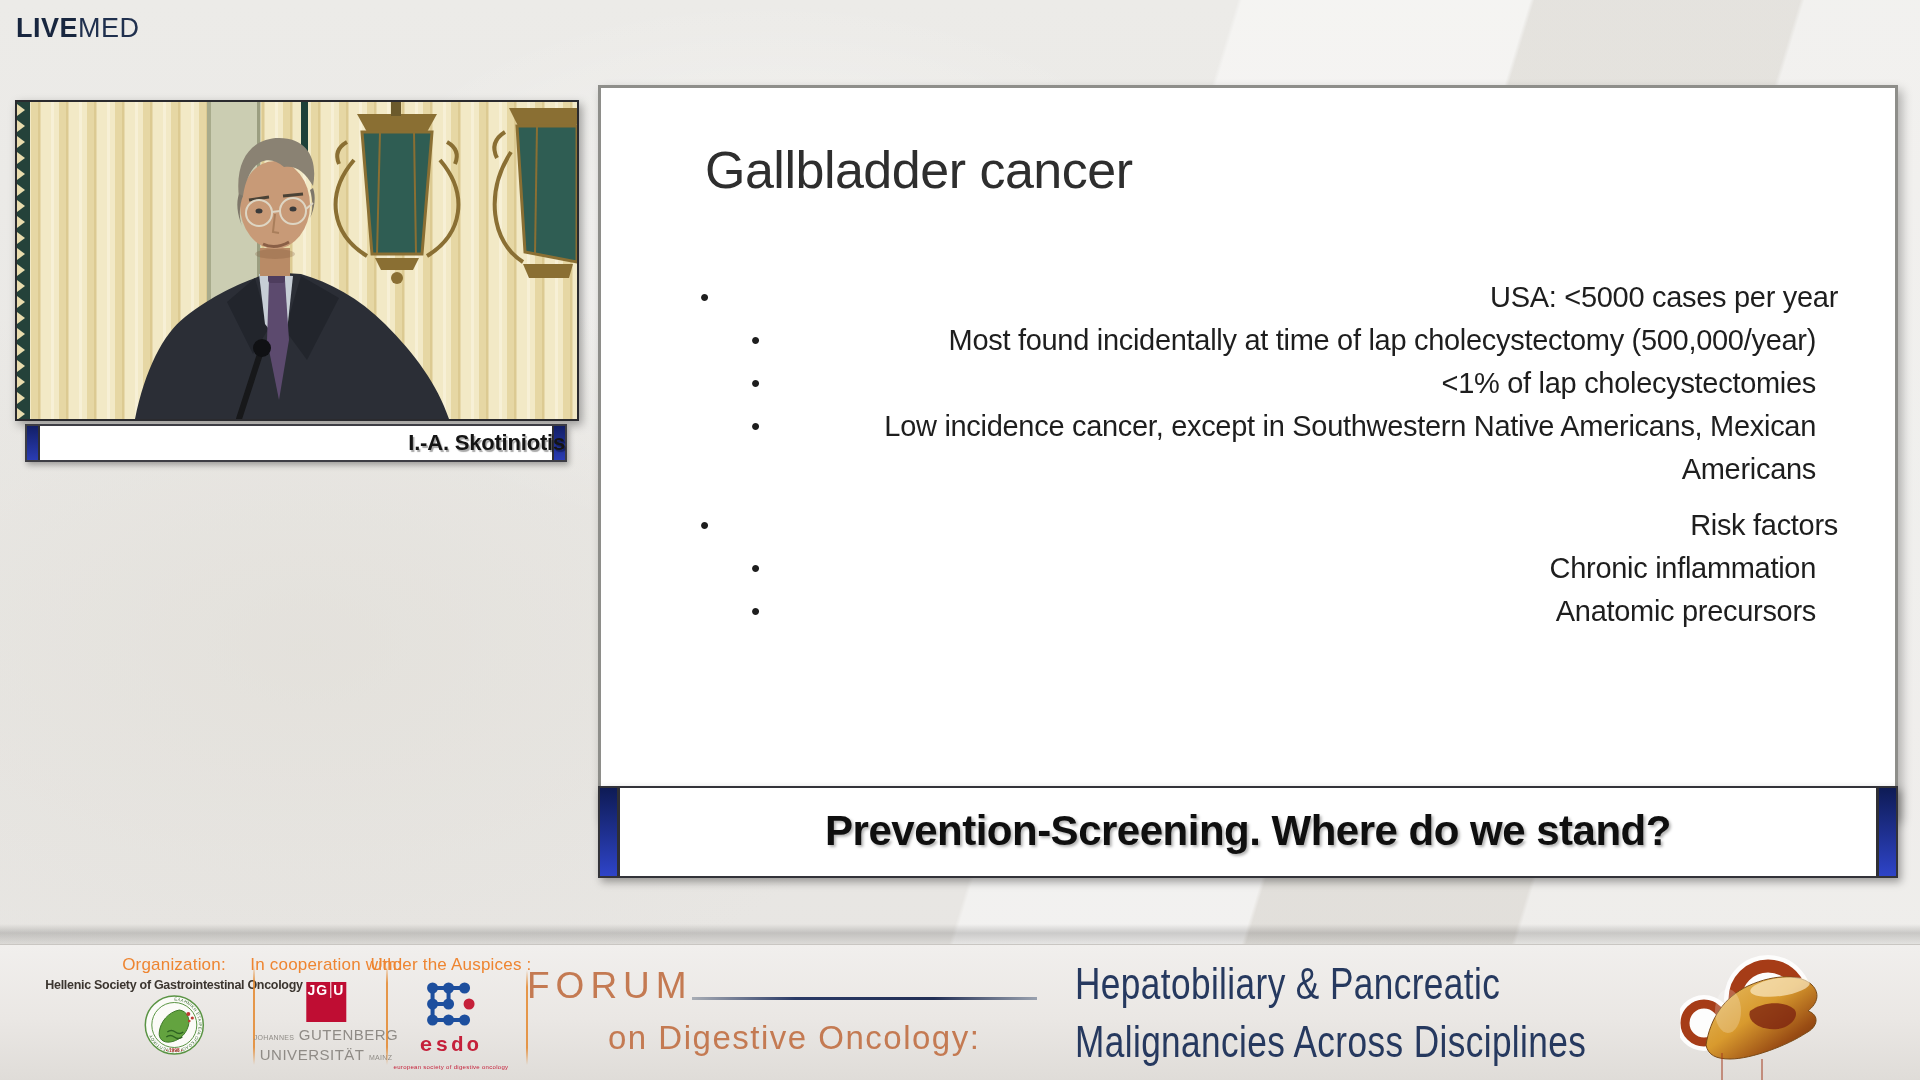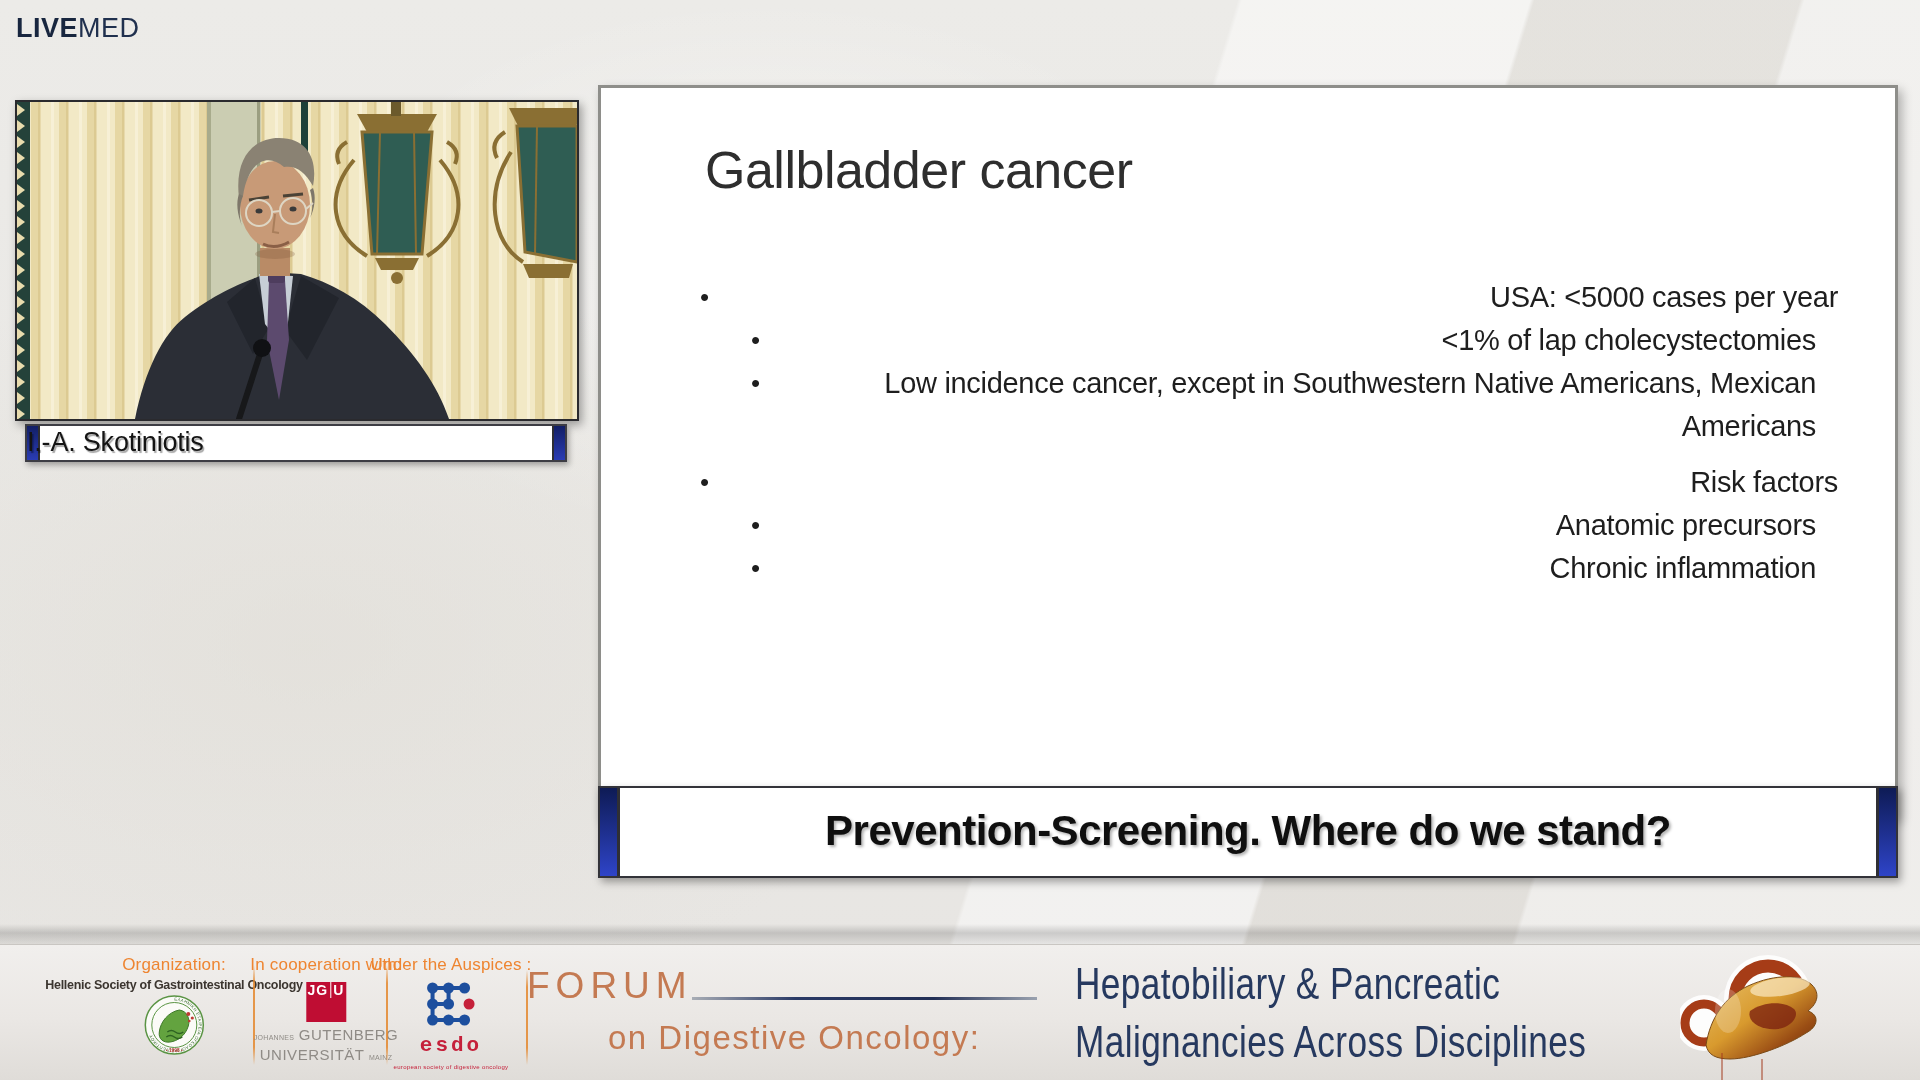--- a/index.html
+++ b/index.html
@@ -25,22 +25,22 @@
   .video svg{display:block;width:100%;height:100%;}
   
   .namebar{
     position:absolute;left:25px;top:424px;width:538px;height:34px;
     background:#ffffff;border:2px solid #3d3d44;box-shadow:2px 3px 6px rgba(0,0,0,.32);
   }
   .namebar .cap{position:absolute;top:0;bottom:0;width:11px;background:linear-gradient(180deg,#121f66,#2a3cb4);}
   .namebar .cap.left{left:0;border-right:2px solid #2e2e34;}
   .namebar .cap.right{right:0;border-left:2px solid #2e2e34;}
   .namebar .nm{
-    position:absolute;left:0;right:0;top:0;bottom:0;text-align:left;
-    font-size:27px;line-height:33px;font-weight:400;color:#141414;
+    position:absolute;left:0;right:0;top:0;bottom:0;text-align:right;
+    font-size:22px;line-height:33px;font-weight:700;color:#141414;
     text-shadow:1.5px 1.5px 1px rgba(0,0,0,.35);letter-spacing:-.2px;
   }
   
   .slide{
     position:absolute;left:598px;top:85px;width:1300px;height:733px;
     background:#ffffff;border:3px solid #8e8e8a;box-sizing:border-box;
     box-shadow:4px 5px 10px rgba(0,0,0,.28);
   }
   .slide-title{
     position:absolute;left:104px;top:52px;
@@ -188,25 +188,26 @@
   <div class="namebar">
     <div class="cap left"></div>
     <div class="cap right"></div>
     <div class="nm">I.-A. Skotiniotis</div>
   </div>
 
   <div class="slide">
     <div class="slide-title">Gallbladder cancer</div>
     <ul class="bullets">
       <li class="l1">USA: &lt;5000 cases per year</li>
+      <li class="l2">Most found incidentally at time of lap cholecystectomy (500,000/year)</li>
       <li class="l2">&lt;1% of lap cholecystectomies</li>
       <li class="l2">Low incidence cancer, except in Southwestern Native Americans, Mexican Americans</li>
       <li class="l1 gap">Risk factors</li>
+      <li class="l2">Chronic inflammation</li>
       <li class="l2">Anatomic precursors</li>
-      <li class="l2">Chronic inflammation</li>
     </ul>
   </div>
 
   <div class="banner">
     <div class="cap left"></div>
     <div class="cap right"></div>
     <div class="bt">Prevention-Screening. Where do we stand?</div>
   </div>
 
   <div class="preshadow"></div>

